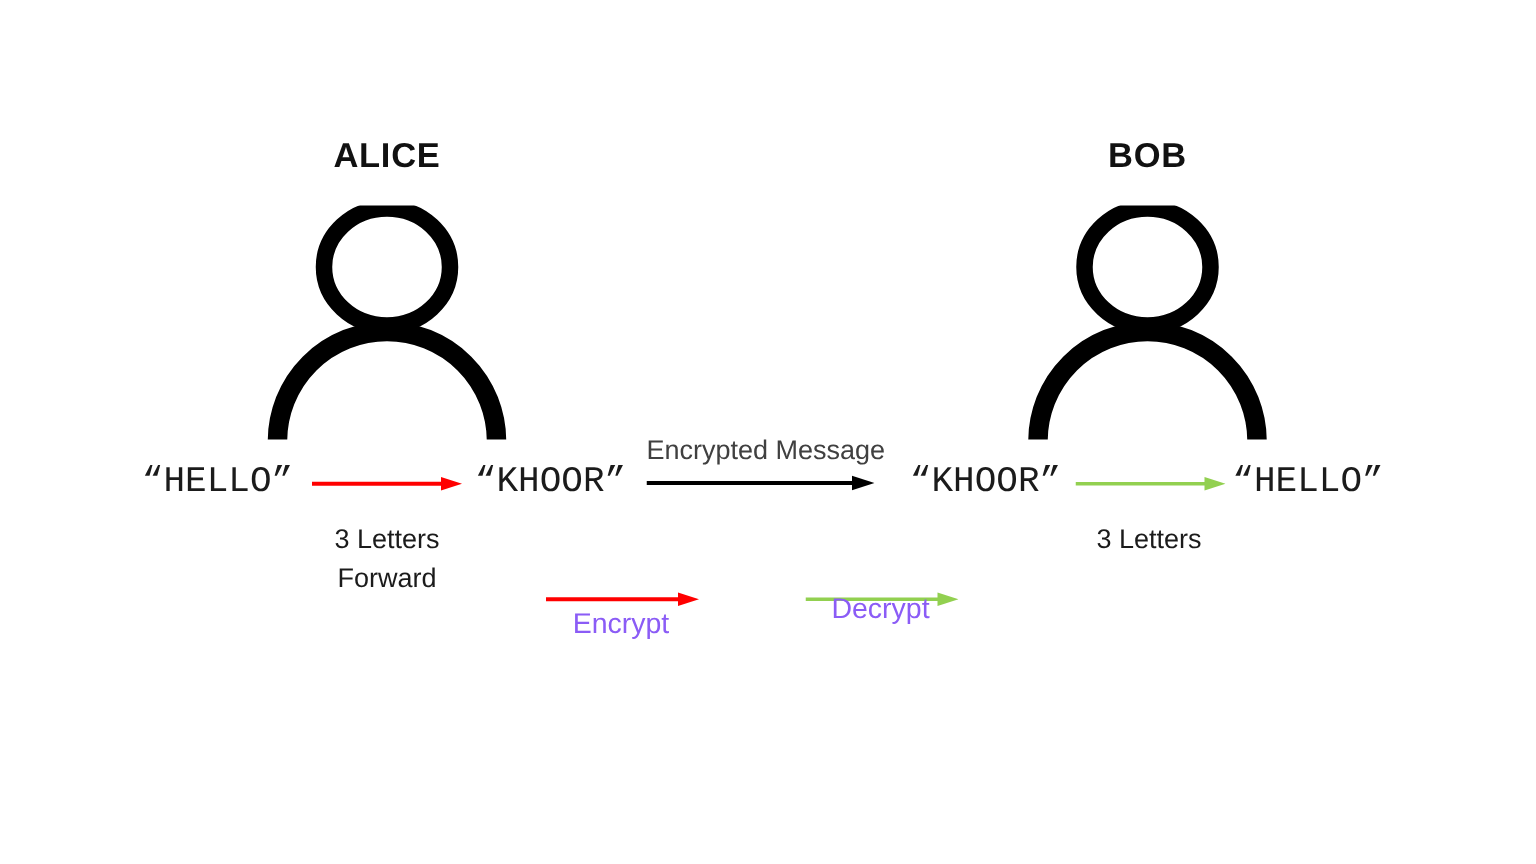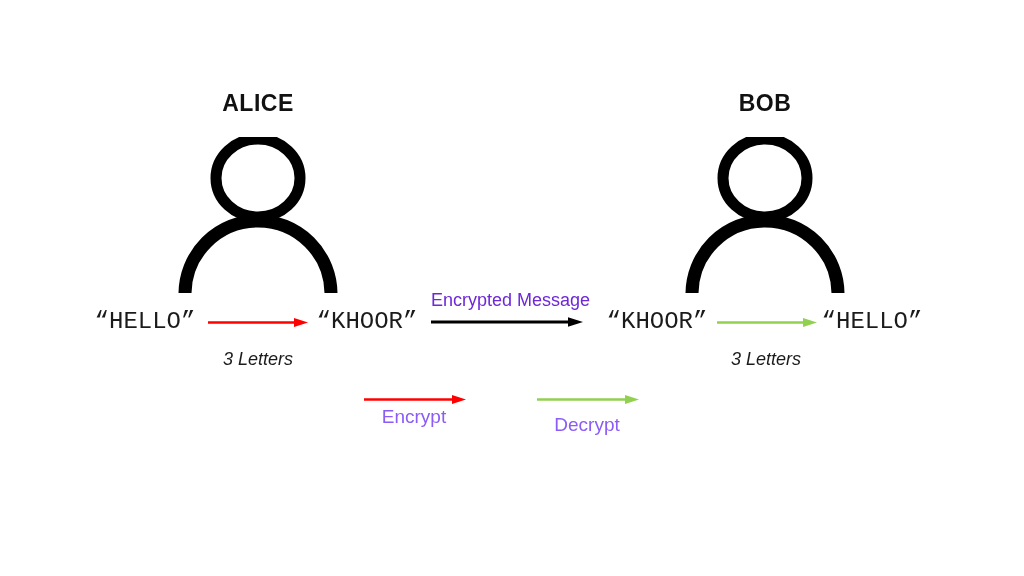--- a/index.html
+++ b/index.html
@@ -38,45 +38,44 @@
     font-family: Liberation Mono, monospace;
   }
   #plaintext-alice  { left: 85px;  top: 308px; width: 120px; }
   #ciphertext-alice { left: 310px; top: 308px; width: 114px; }
   #ciphertext-bob   { left: 600px; top: 308px; width: 114px; }
   #plaintext-bob    { left: 812px; top: 308px; width: 120px; }
 
   #channel-label {
     left: 423px; top: 290px; width: 175px;
     font-size: 18px;
-    color: #6d28d9;
+    color: #404040;
   }
 
   .arrow-svg { display: block; }
   #encrypt-arrow-main { left: 208px; top: 316px; }
   #message-arrow      { left: 431px; top: 315px; }
   #decrypt-arrow-main { left: 717px; top: 316px; }
 
   .key-note {
     font-size: 18px;
     line-height: 26px;
     color: #1b1b1b;
-    font-style: italic;
   }
   #key-note-alice { left: 198px; top: 346px; width: 120px; }
   #key-note-bob   { left: 705px; top: 346px; width: 122px; }
 
   #legend-encrypt-arrow { left: 364px; top: 393px; }
   #legend-decrypt-arrow { left: 537px; top: 393px; }
   .legend-label {
     font-size: 19px;
     color: #8b5cf6;
   }
   #legend-encrypt-label { left: 362px; top: 406px; width: 104px; }
-  #legend-decrypt-label { left: 535px; top: 414px; width: 104px; }
+  #legend-decrypt-label { left: 535px; top: 396px; width: 104px; }
 </style>
 </head>
 <body>
 
 <div id="canvas">
 
   <div class="abs center actor-title" id="bob-title">BOB</div>
   <div class="abs center actor-title" id="alice-title">ALICE</div>
 
   <svg class="abs person-icon" id="alice-icon" width="160" height="156" viewBox="0 0 160 156">
@@ -109,20 +108,21 @@
 
   <svg class="abs arrow-svg" id="decrypt-arrow-main" width="100" height="13" viewBox="0 0 100 13">
     <line x1="0" y1="6.5" x2="87" y2="6.5" stroke-width="2.4" stroke="#92d050"></line>
     <polygon points="86,2 100,6.5 86,11" fill="#92d050"></polygon>
   </svg>
 
   <div class="abs center msg-text" id="plaintext-bob">“HELLO”</div>
 
   <div class="abs center key-note" id="key-note-alice">
     <div>3 Letters</div>
+    <div>Forward</div>
   </div>
   <div class="abs center key-note" id="key-note-bob">
     <div>3 Letters</div>
   </div>
 
   <svg class="abs arrow-svg" id="legend-encrypt-arrow" width="102" height="13" viewBox="0 0 102 13">
     <line x1="0" y1="6.5" x2="89" y2="6.5" stroke-width="2.6" stroke="#ff0000"></line>
     <polygon points="88,2 102,6.5 88,11" fill="#ff0000"></polygon>
   </svg>
   <div class="abs center legend-label" id="legend-encrypt-label">Encrypt</div>

